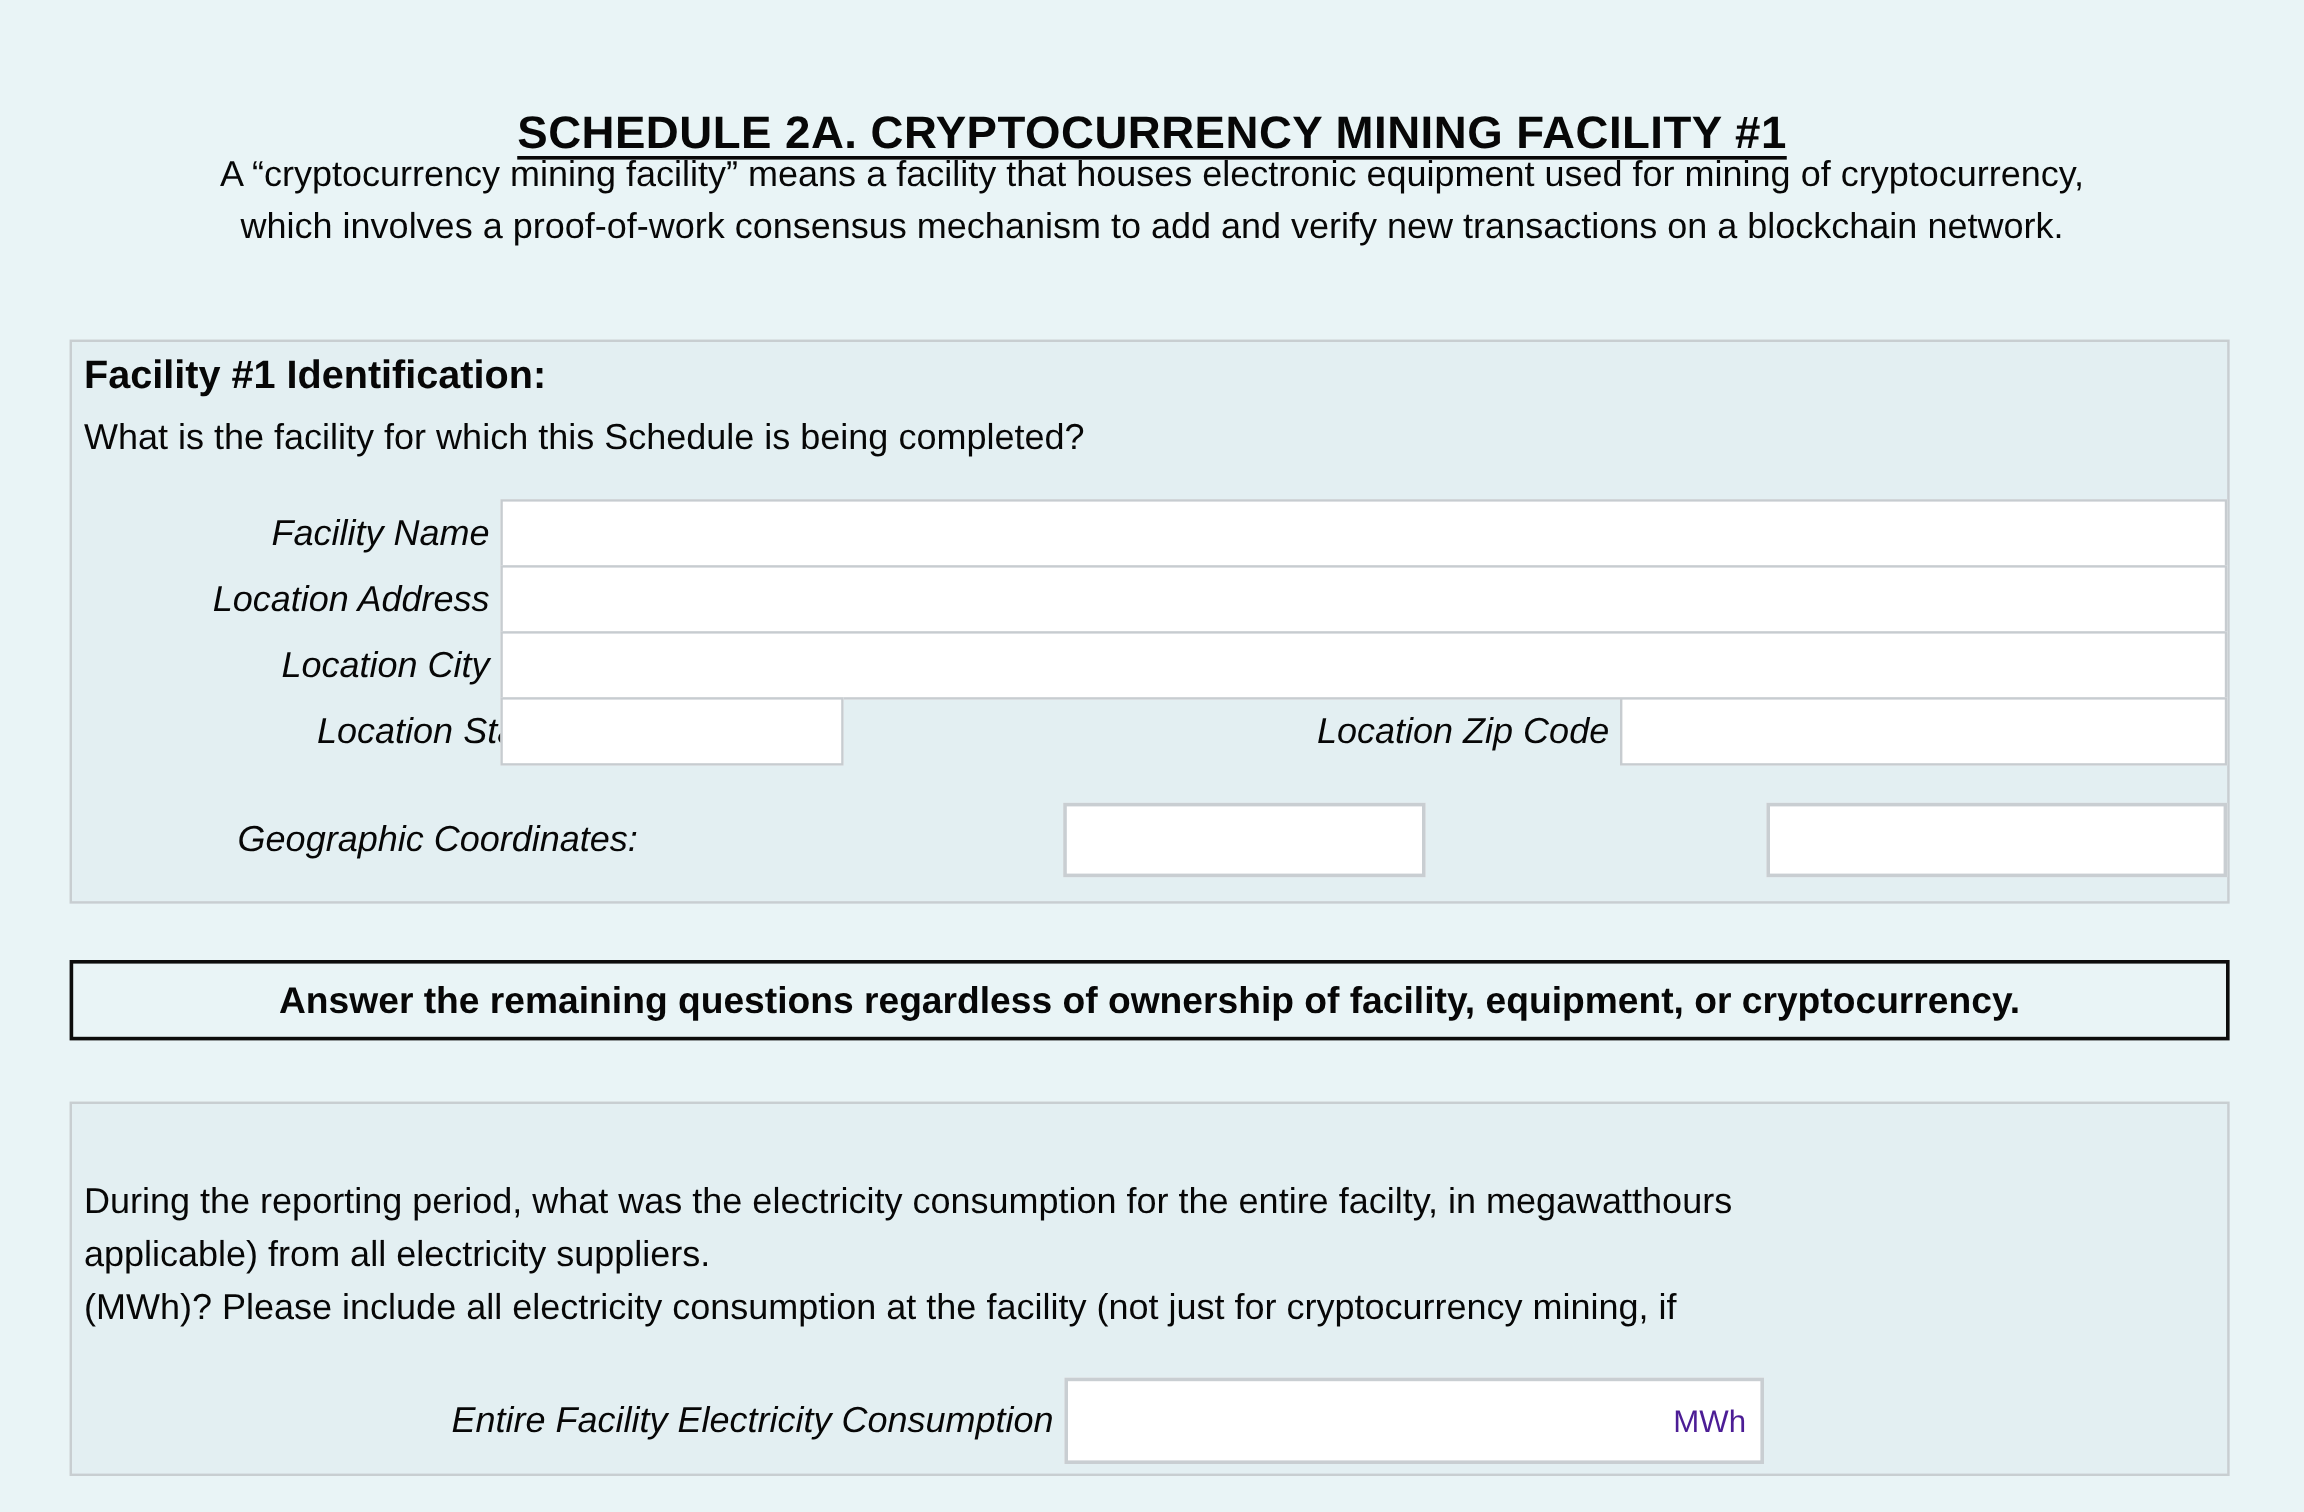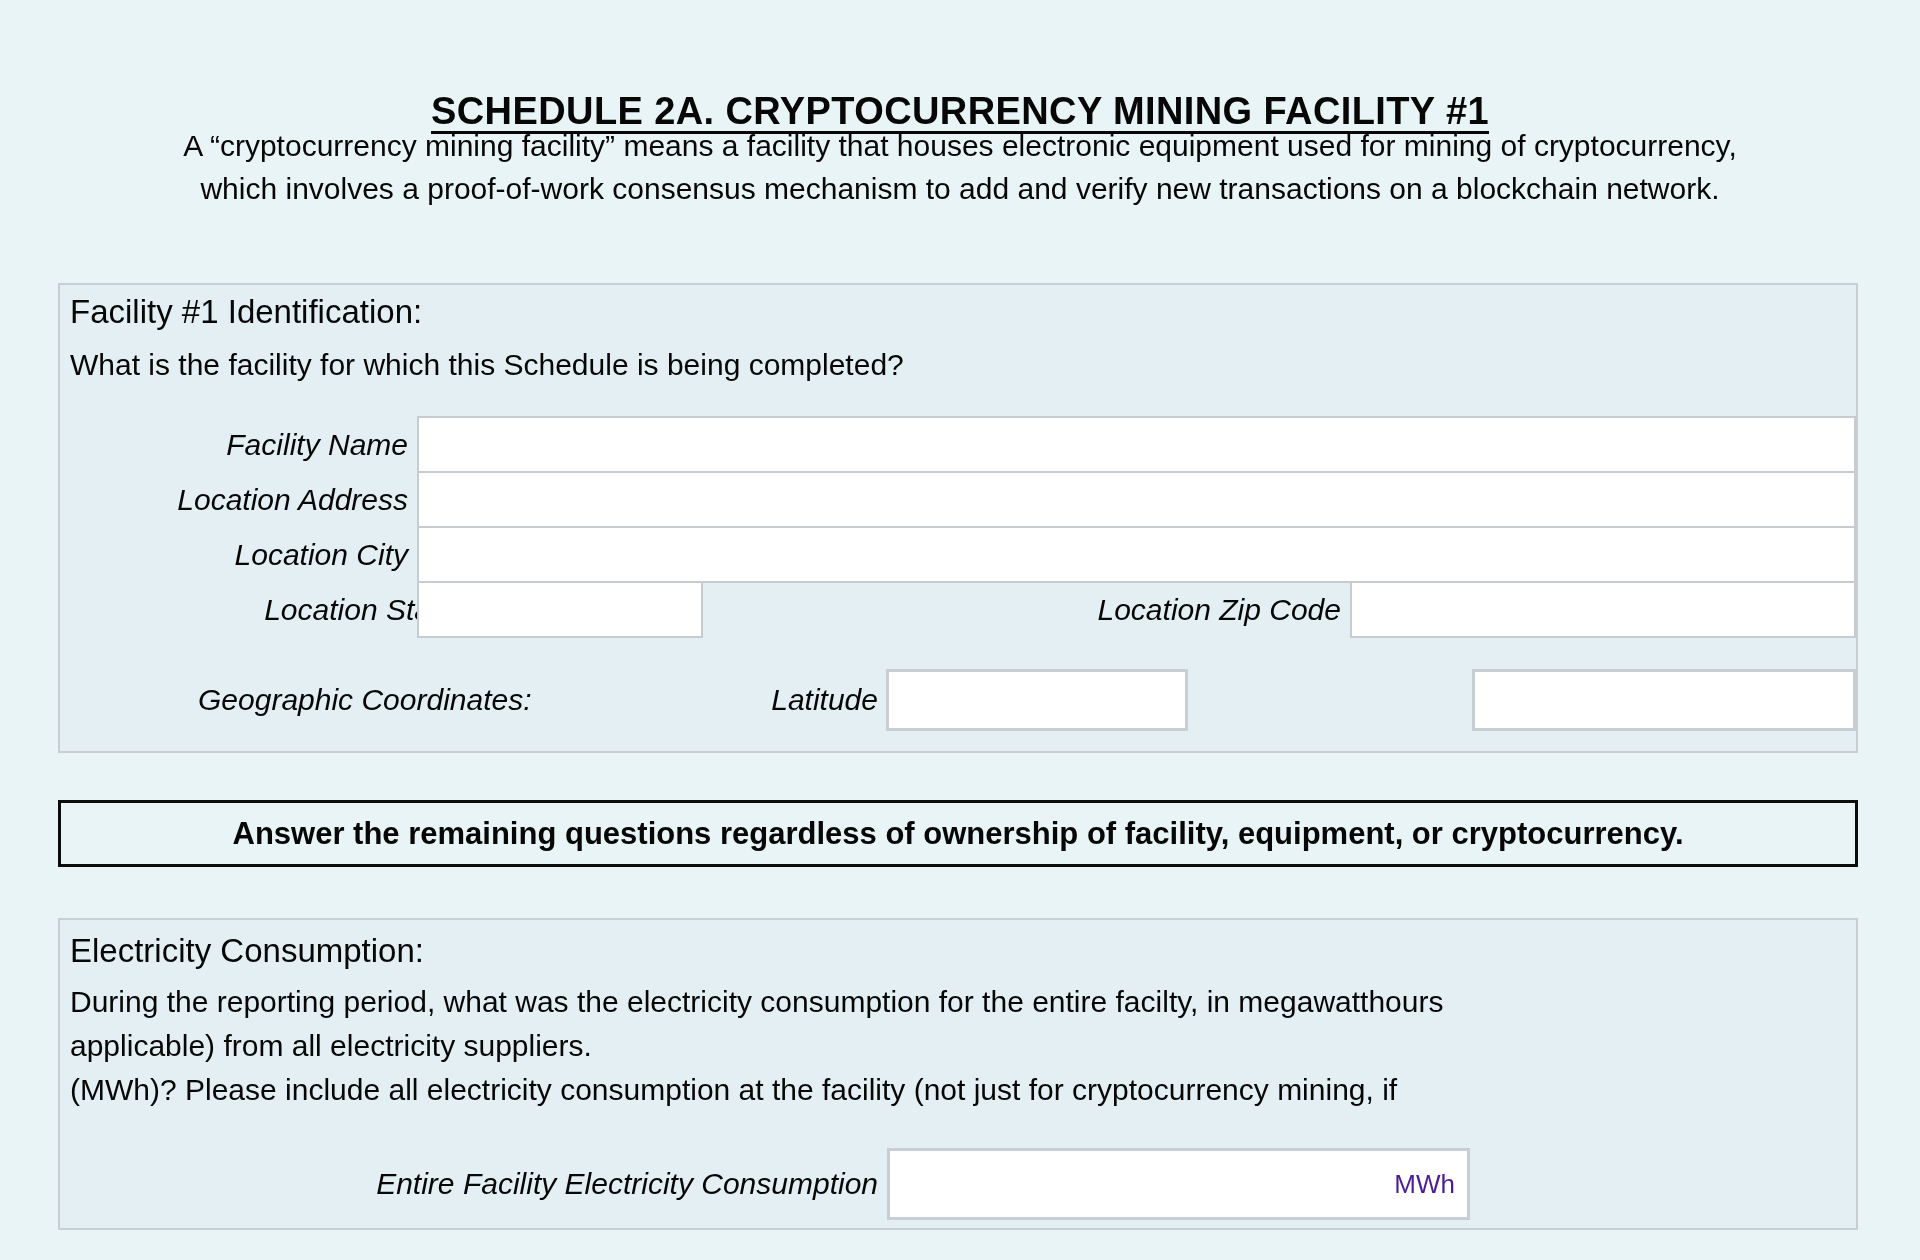--- a/index.html
+++ b/index.html
@@ -31,21 +31,21 @@
   
   .box{
     position:absolute;left:58px;width:1800px;
     background:#e3eff2;
     border:2px solid #c8ced1;
     box-sizing:border-box;
   }
   .sec1{top:283px;height:470px;}
   .sec2{top:918px;height:312px;}
 
-  .sec-heading{position:absolute;left:10px;font-size:33px;font-weight:400;white-space:nowrap;}
+  .sec-heading{position:absolute;left:10px;font-size:33px;font-weight:700;white-space:nowrap;}
   .sec1 .sec-heading{top:8px;}
   .sec2 .sec-heading{top:12px;}
 
   .sec-text{position:absolute;left:10px;font-size:30px;line-height:44px;white-space:nowrap;}
   .sec1 .sec-text{top:58px;}
   .sec2 .sec-text{top:60px;}
 
   
   .flabel{
     position:absolute;font-style:italic;font-size:30px;
@@ -133,32 +133,30 @@
   <input class="inp inp-city" type="text" value="" style="">
 
   <label class="flabel lbl-col rh57 lbl-state">Location State</label>
   <input class="inp inp-state" type="text" value="" style="">
 
   <label class="flabel rh57 lbl-zip">Location Zip Code</label>
   <input class="inp inp-zip" type="text" value="" style="">
 
   <div class="flabel rh62 lbl-geo">Geographic Coordinates:</div>
 
-  <label class="flabel rh62 lbl-lat">Latitude</label>
   <input class="inp standalone inp-lat" type="text" value="" style="">
 
   <input class="inp standalone inp-long" type="text" value="" style="">
 </section>
 
 <div class="banner">
   <span>Answer the remaining questions regardless of ownership of facility, equipment, or cryptocurrency.</span>
 </div>
 
 <section class="box sec2">
-  <div class="sec-heading">Electricity Consumption:</div>
   <div class="sec-text">
     <div>During the reporting period, what was the electricity consumption for the entire facilty, in megawatthours</div>
     <div>applicable) from all electricity suppliers.</div>
     <div>(MWh)? Please include all electricity consumption at the facility (not just for cryptocurrency mining, if</div>
   </div>
 
   <label class="flabel rh72 lbl-consumption">Entire Facility Electricity Consumption</label>
   <div class="mwh-box">
     <input type="text" value="" style="">
     <span class="unit">MWh</span>

